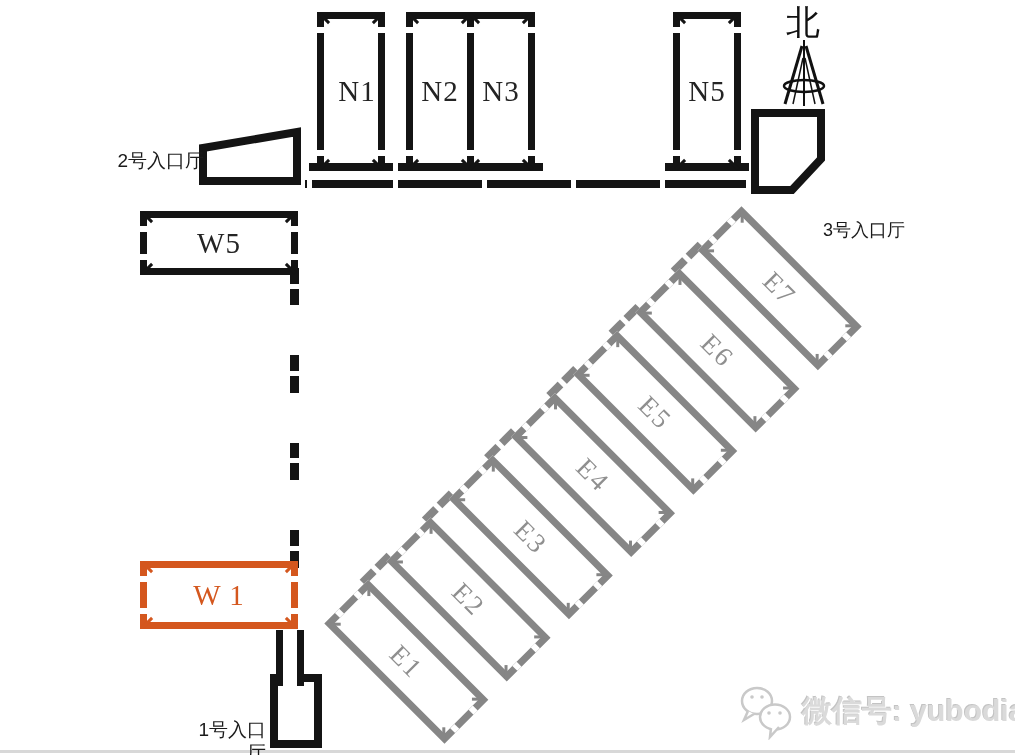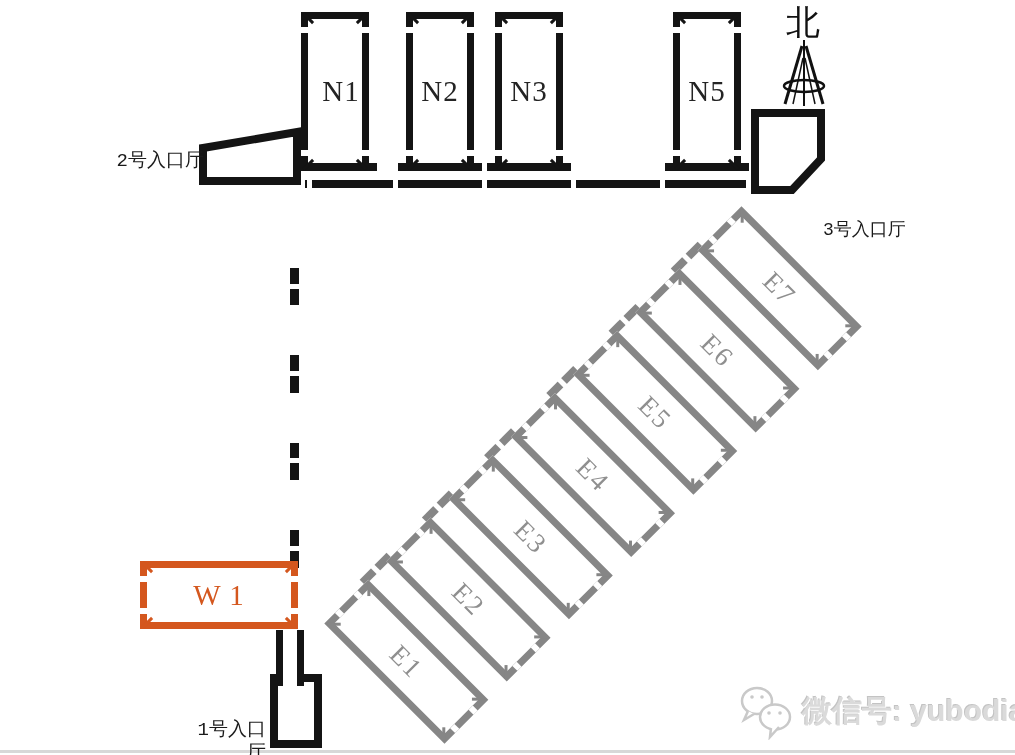--- a/index.html
+++ b/index.html
@@ -24,21 +24,21 @@
   .notch.bl{left:-6px;bottom:-2px;transform:rotate(-45deg);}
   .notch.br{right:-6px;bottom:-2px;transform:rotate(45deg);}
   .wgap{position:absolute;width:7px;height:6px;background:#fff;z-index:2;}
   .wgap.tl{left:-7px;top:8px;}  .wgap.bl{left:-7px;bottom:8px;}
   .wgap.tr{right:-7px;top:8px;} .wgap.br{right:-7px;bottom:8px;}
 
   
   .hall-n{top:12px;width:68px;height:159px;}
   .hall-n::after{content:'';position:absolute;left:-15px;right:-15px;bottom:-7px;
                  height:8px;background:var(--wall);}
-  #hall-n1{left:301px;padding-left:12px;} #hall-n2{left:406px;} #hall-n3{left:495px;}
+  #hall-n1{left:317px;padding-left:12px;} #hall-n2{left:406px;} #hall-n3{left:467px;}
   #hall-n4{left:584px;} #hall-n5{left:673px;}
 
   #n-corridor{position:absolute;left:305px;top:180px;width:448px;height:8px;
               background:#141414;z-index:1;}
   .nslit{position:absolute;top:178px;width:5px;height:12px;background:#fff;z-index:2;}
   #nslit-1{left:307px;} #nslit-2{left:393px;} #nslit-3{left:482px;}
   #nslit-4{left:571px;} #nslit-5{left:660px;} #nslit-6{left:746px;}
 
   
   .hall-w{left:140px;width:158px;height:64px;}
@@ -73,21 +73,21 @@
   #eslit-1{top:73px;}  #eslit-2{top:161px;} #eslit-3{top:249px;}
   #eslit-4{top:337px;} #eslit-5{top:425px;} #eslit-6{top:513px;}
 
   
   .shape{position:absolute;z-index:1;}
   #entrance2-shape{left:198px;top:124px;}
   #entrance3-shape{left:750px;top:108px;}
 
   
   .cn-label{position:absolute;color:#1a1a1a;font-size:19px;line-height:1.2;
-            font-family:Liberation Mono, monospace;z-index:5;}
+            font-family:Liberation Sans, sans-serif;z-index:5;}
   #entrance2-label{left:100px;top:150px;width:104px;text-align:right;}
   #entrance3-label{left:823px;top:180px;font-size:18px;margin-top:40px;}
   #entrance1-label{left:180px;top:719px;width:86px;text-align:right;}
 
   
   #north-label{position:absolute;left:783px;top:0;width:40px;text-align:center;
                font-size:34px;color:#111;font-family:"Liberation Serif",serif;z-index:5;}
   #north-icon{position:absolute;left:776px;top:38px;z-index:5;}
 
   
@@ -181,20 +181,31 @@
 
   <i class="wstub" id="wstub-1"></i>
   <i class="wstub" id="wstub-2"></i>
   <i class="wstub" id="wstub-3"></i>
   <i class="wstub" id="wstub-4"></i>
   <i class="wslit" id="wslit-1"></i>
   <i class="wslit" id="wslit-2"></i>
   <i class="wslit" id="wslit-3"></i>
   <i class="wslit" id="wslit-4"></i>
 
+  <div class="hall black hall-w" id="hall-w5">
+    <span class="hlabel">W5</span>
+      <i class="wgap tl"></i>
+      <i class="notch tl"></i>
+      <i class="wgap tr"></i>
+      <i class="notch tr"></i>
+      <i class="wgap bl"></i>
+      <i class="notch bl"></i>
+      <i class="wgap br"></i>
+      <i class="notch br"></i>
+    </div>
   <div class="hall orange" id="hall-w1">
     <span class="hlabel">W 1</span>
       <i class="wgap tl"></i>
       <i class="notch tl"></i>
       <i class="wgap tr"></i>
       <i class="notch tr"></i>
       <i class="wgap bl"></i>
       <i class="notch bl"></i>
       <i class="wgap br"></i>
       <i class="notch br"></i>

